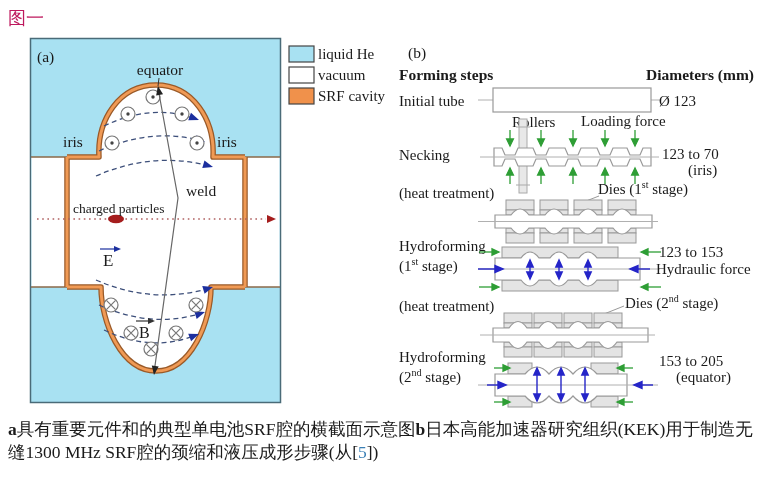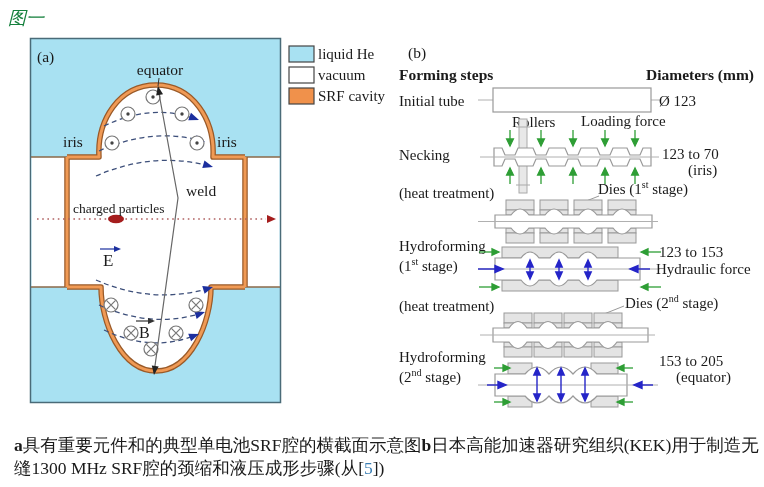--- a/index.html
+++ b/index.html
@@ -1,20 +1,20 @@
 <!DOCTYPE html>
 <html><head>
 <meta charset="utf-8">
 <style>
   html,body{margin:0;padding:0;background:#ffffff;}
   body{width:764px;height:487px;position:relative;font-family:"Liberation Serif",serif;overflow:hidden;}
-  #figure-label{position:absolute;left:8px;top:6px;font-size:18px;color:#15803d;font-style:italic;}
+  #figure-label{position:absolute;left:8px;top:6px;font-size:18px;color:#be185d;}
   #figure-canvas{position:absolute;left:0;top:0;}
   svg text{font-family:"Liberation Serif",serif;fill:#1a1a1a;}
-  .cap{position:absolute;left:8px;top:416px;width:750px;font-size:17.5px;line-height:23px;color:#1a1a1a;margin-left:6px;}
+  .cap{position:absolute;left:8px;top:400px;width:750px;font-size:17.5px;line-height:23px;color:#1a1a1a;}
   .cap b{font-weight:bold;}
   .cap a{color:#3a7fb5;text-decoration:none;}
 </style>
 </head>
 <body>
 
 <div id="figure-label">图一</div>
 
 <svg id="figure-canvas" width="764" height="414" viewBox="0 0 764 414">
 

